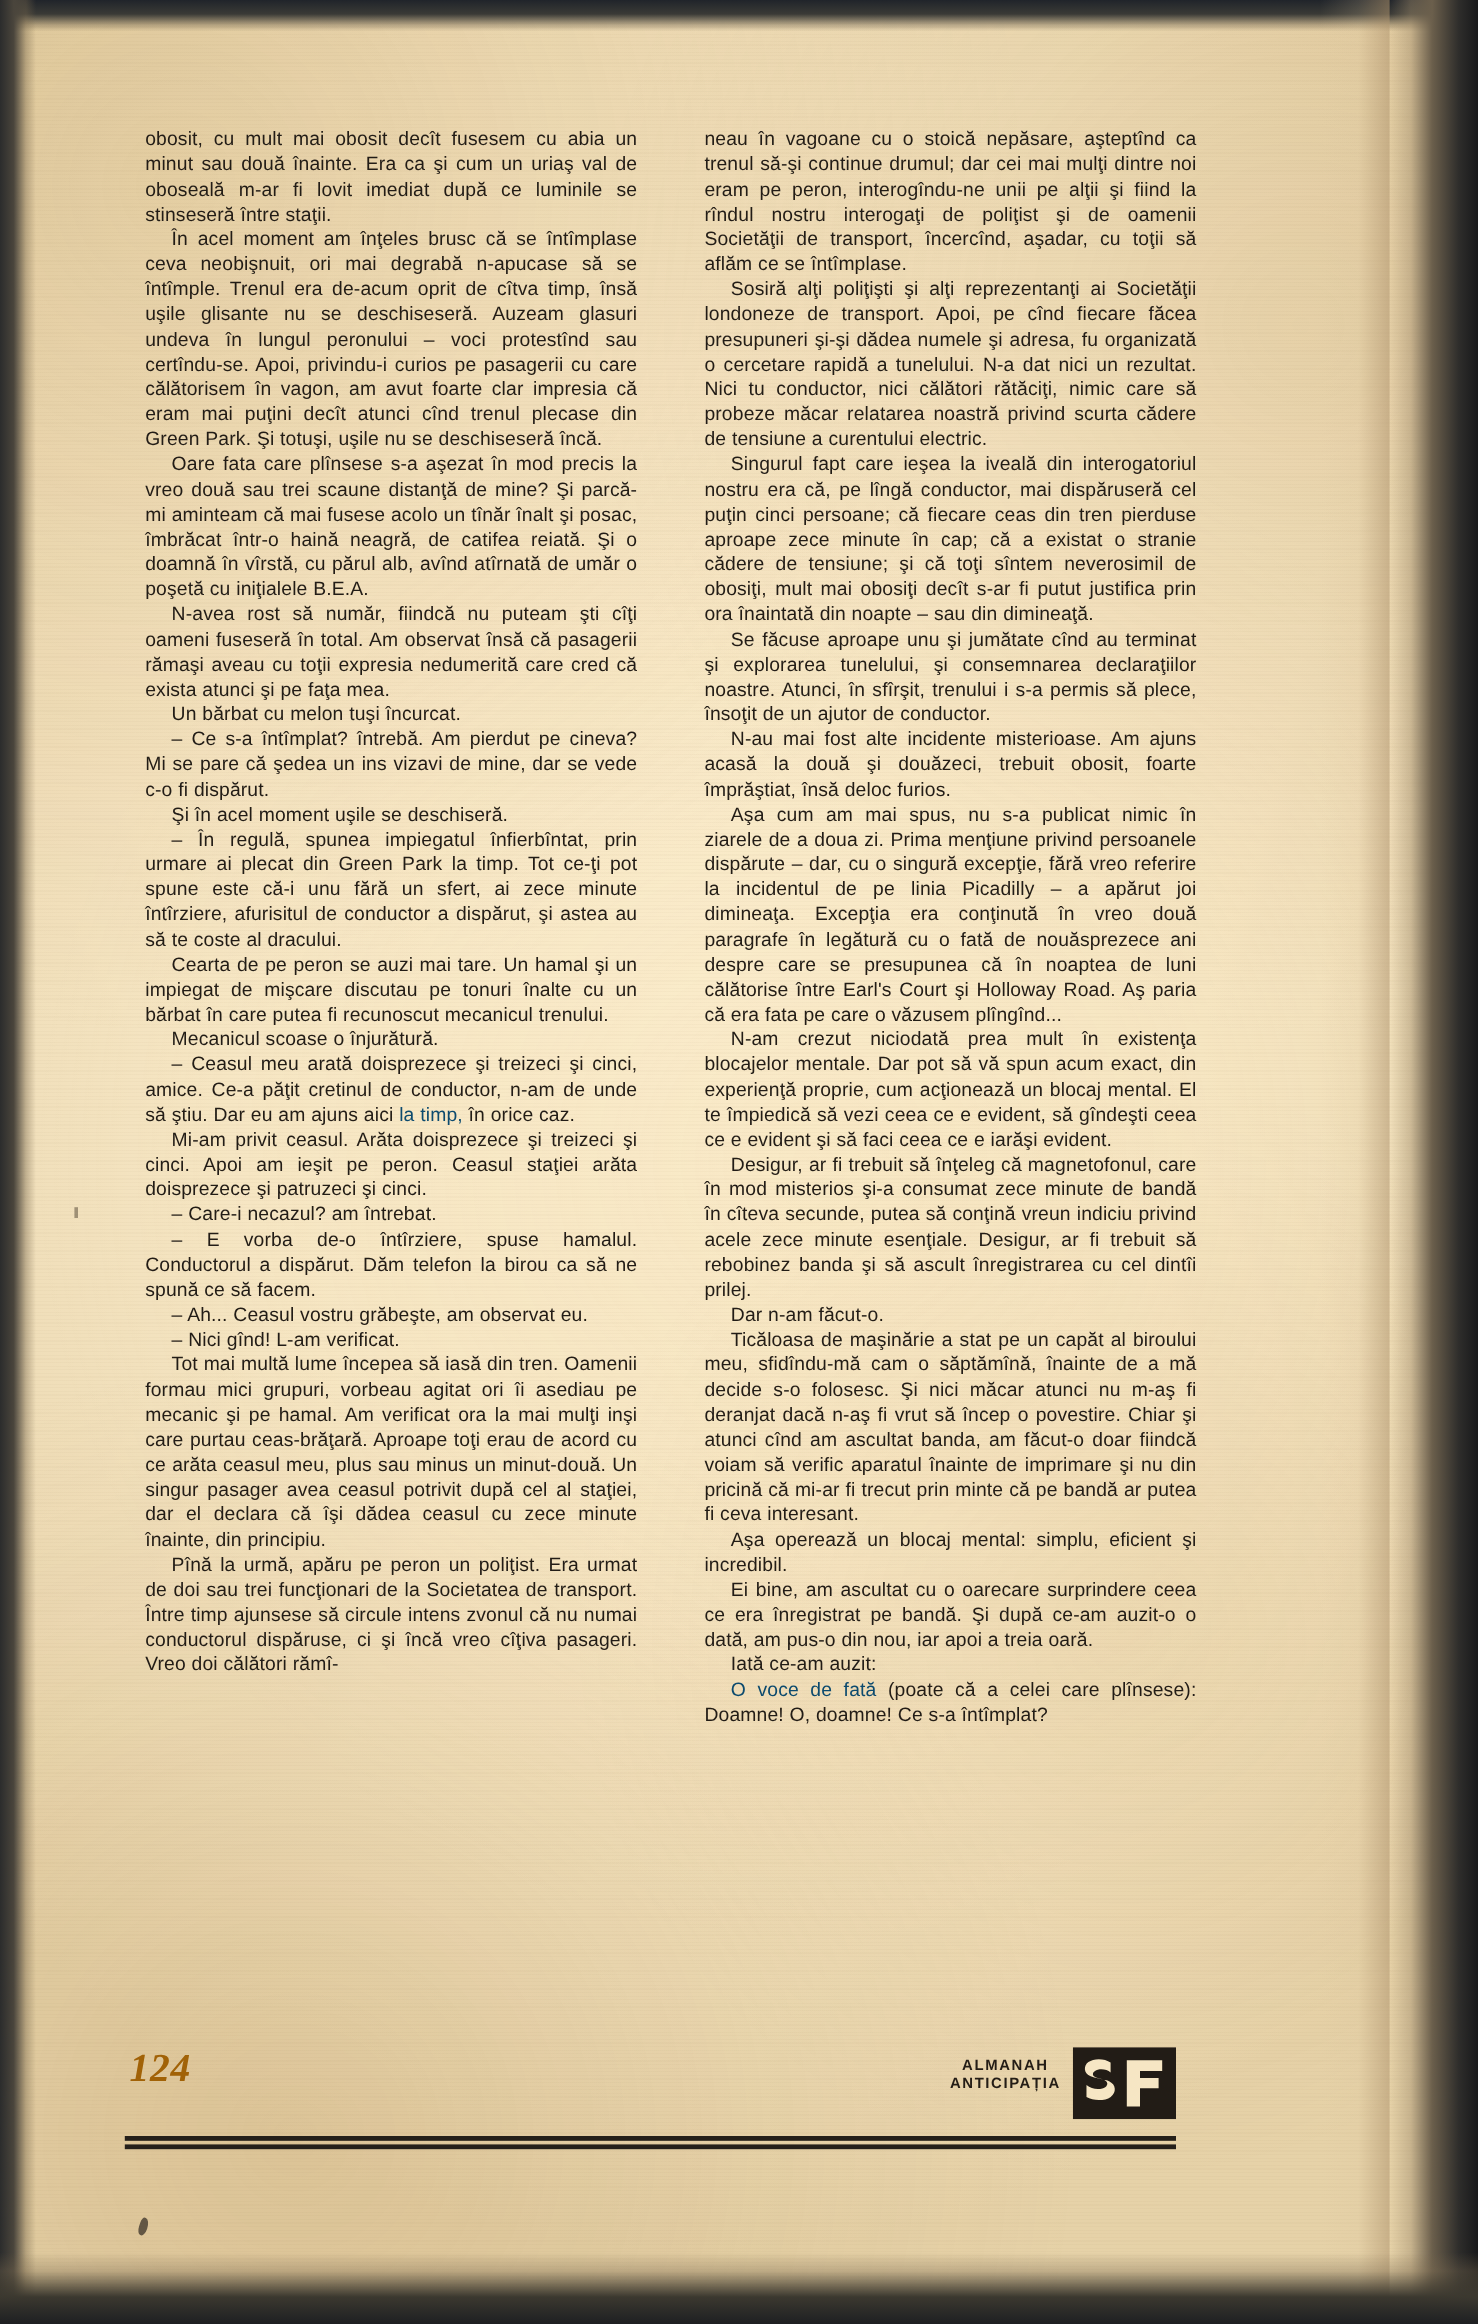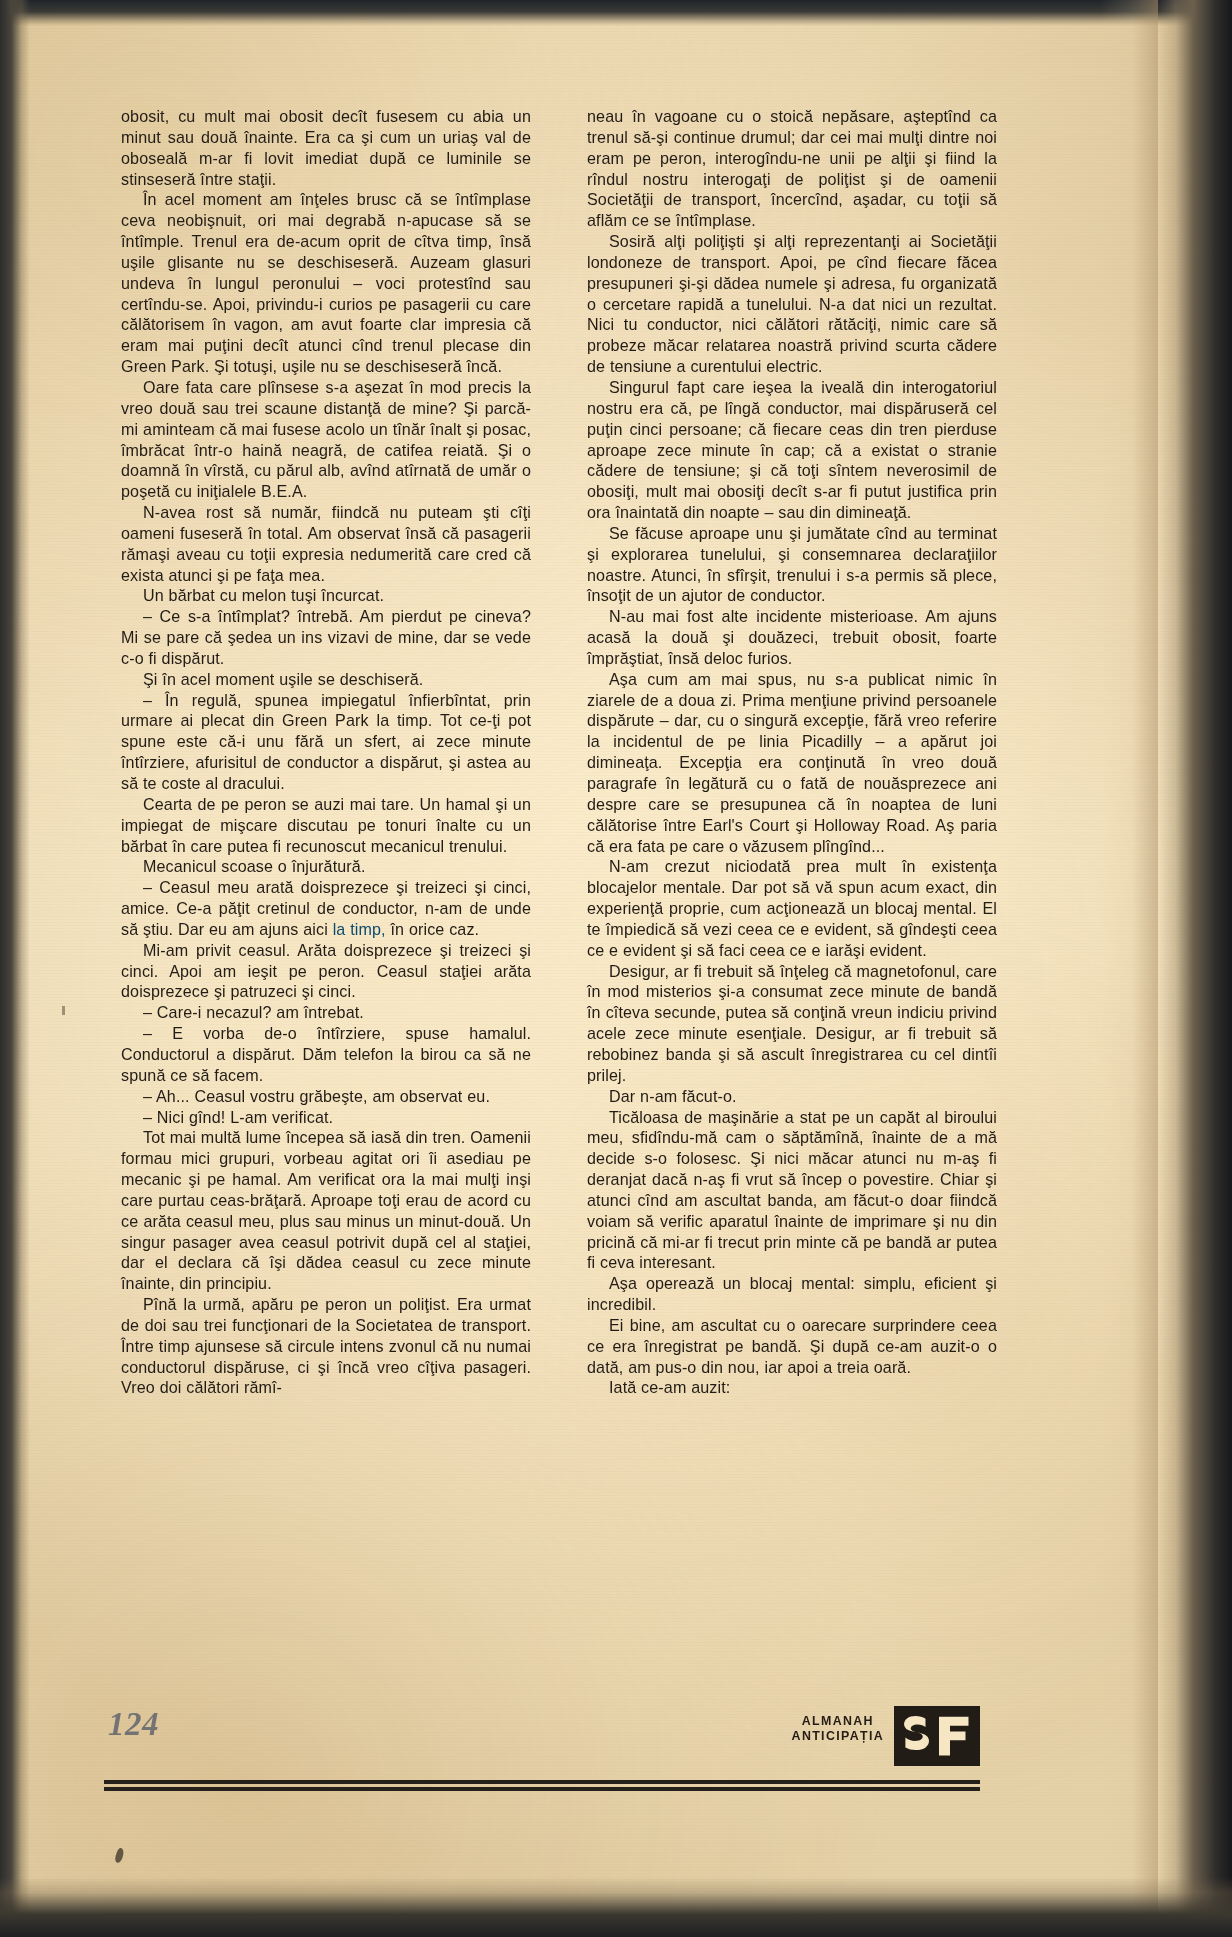--- a/index.html
+++ b/index.html
@@ -117,21 +117,21 @@
     height: 118px;
   }
   #folio {
     position: absolute;
     left: 4px;
     top: 0px;
     font-family: "Liberation Serif", serif;
     font-style: italic;
     font-weight: 700;
     font-size: 33px;
-    color: #737373;
+    color: #a16207;
     letter-spacing: .5px;
   }
   #imprint {
     position: absolute;
     right: 96px;
     top: 8px;
     text-align: center;
     font-size: 12.4px;
     font-weight: 700;
     line-height: 14.6px;
@@ -215,20 +215,21 @@
         <p><span>Se făcuse aproape unu şi jumătate cînd au terminat şi explorarea tunelului, şi consemnarea declaraţiilor noastre. Atunci, în sfîrşit, trenului i s-a permis să plece, însoţit de un ajutor de conductor.</span></p>
         <p><span>N-au mai fost alte incidente misterioase. Am ajuns acasă la două şi douăzeci, trebuit obosit, foarte împrăştiat, însă deloc furios.</span></p>
         <p><span>Aşa cum am mai spus, nu s-a publicat nimic în ziarele de a doua zi. Prima menţiune privind persoanele dispărute – dar, cu o singură excepţie, fără vreo referire la incidentul de pe linia Picadilly – a apărut joi dimineaţa. Excepţia era conţinută în vreo două paragrafe în legătură cu o fată de nouăsprezece ani despre care se presupunea că în noaptea de luni călătorise între Earl's Court şi Holloway Road. Aş paria că era fata pe care o văzusem plîngînd...</span></p>
         <p><span>N-am crezut niciodată prea mult în existenţa blocajelor mentale. Dar pot să vă spun acum exact, din experienţă proprie, cum acţionează un blocaj mental. El te împiedică să vezi ceea ce e evident, să gîndeşti ceea ce e evident şi să faci ceea ce e iarăşi evident.</span></p>
         <p><span>Desigur, ar fi trebuit să înţeleg că magnetofonul, care în mod misterios şi-a consumat zece minute de bandă în cîteva secunde, putea să conţină vreun indiciu privind acele zece minute esenţiale. Desigur, ar fi trebuit să rebobinez banda şi să ascult înregistrarea cu cel dintîi prilej.</span></p>
         <p><span>Dar n-am făcut-o.</span></p>
         <p><span>Ticăloasa de maşinărie a stat pe un capăt al biroului meu, sfidîndu-mă cam o săptămînă, înainte de a mă decide s-o folosesc. Şi nici măcar atunci nu m-aş fi deranjat dacă n-aş fi vrut să încep o povestire. Chiar şi atunci cînd am ascultat banda, am făcut-o doar fiindcă voiam să verific aparatul înainte de imprimare şi nu din pricină că mi-ar fi trecut prin minte că pe bandă ar putea fi ceva interesant.</span></p>
         <p><span>Aşa operează un blocaj mental: simplu, eficient şi incredibil.</span></p>
         <p><span>Ei bine, am ascultat cu o oarecare surprindere ceea ce era înregistrat pe bandă. Şi după ce-am auzit-o o dată, am pus-o din nou, iar apoi a treia oară.</span></p>
         <p><span>Iată ce-am auzit:</span></p>
+        <p><span class="mark-red">O voce de fată</span><span> (poate că a celei care plînsese): Doamne! O, doamne! Ce s-a întîmplat?</span></p>
       </div>
   </div>
 
   <div id="footer">
     <div id="folio">124</div>
 
     <div id="imprint">
       <div>ALMANAH</div>
       <div>ANTICIPAȚIA</div>
     </div>

